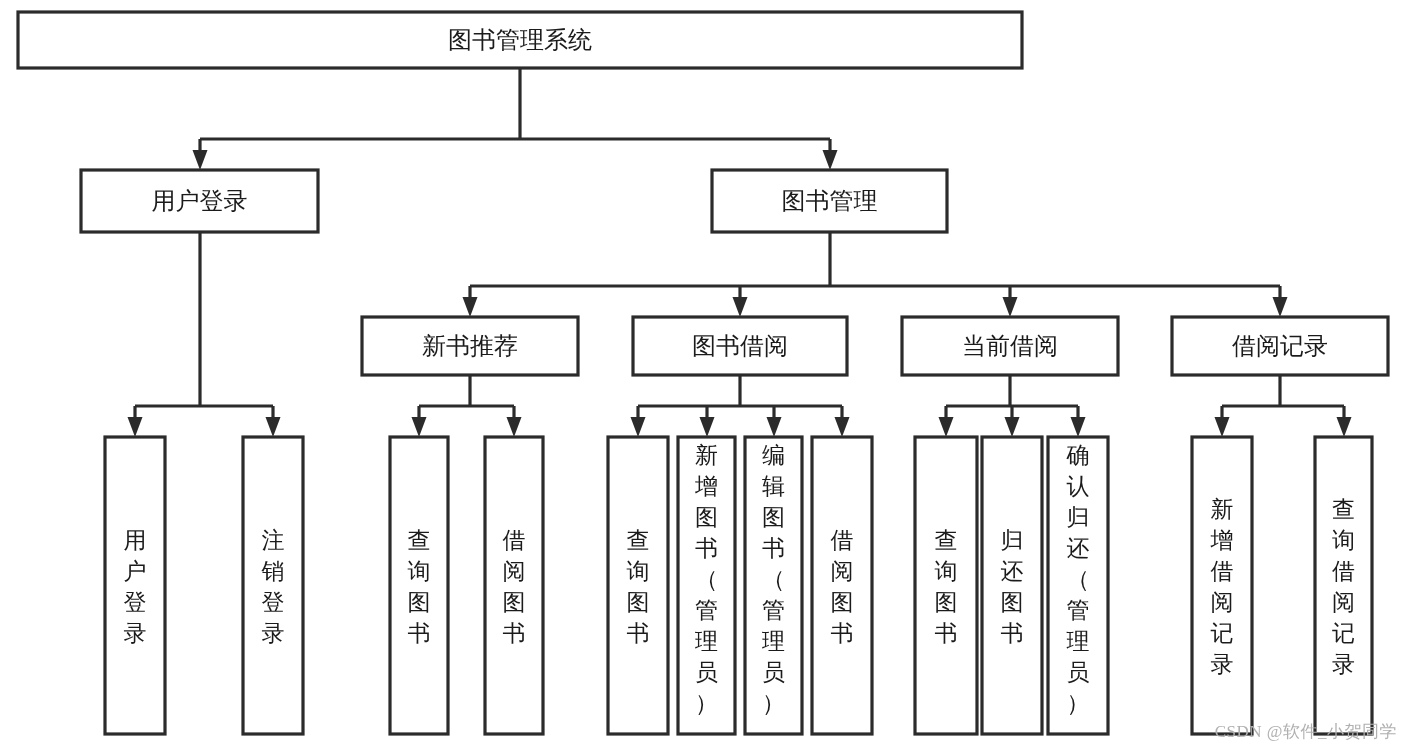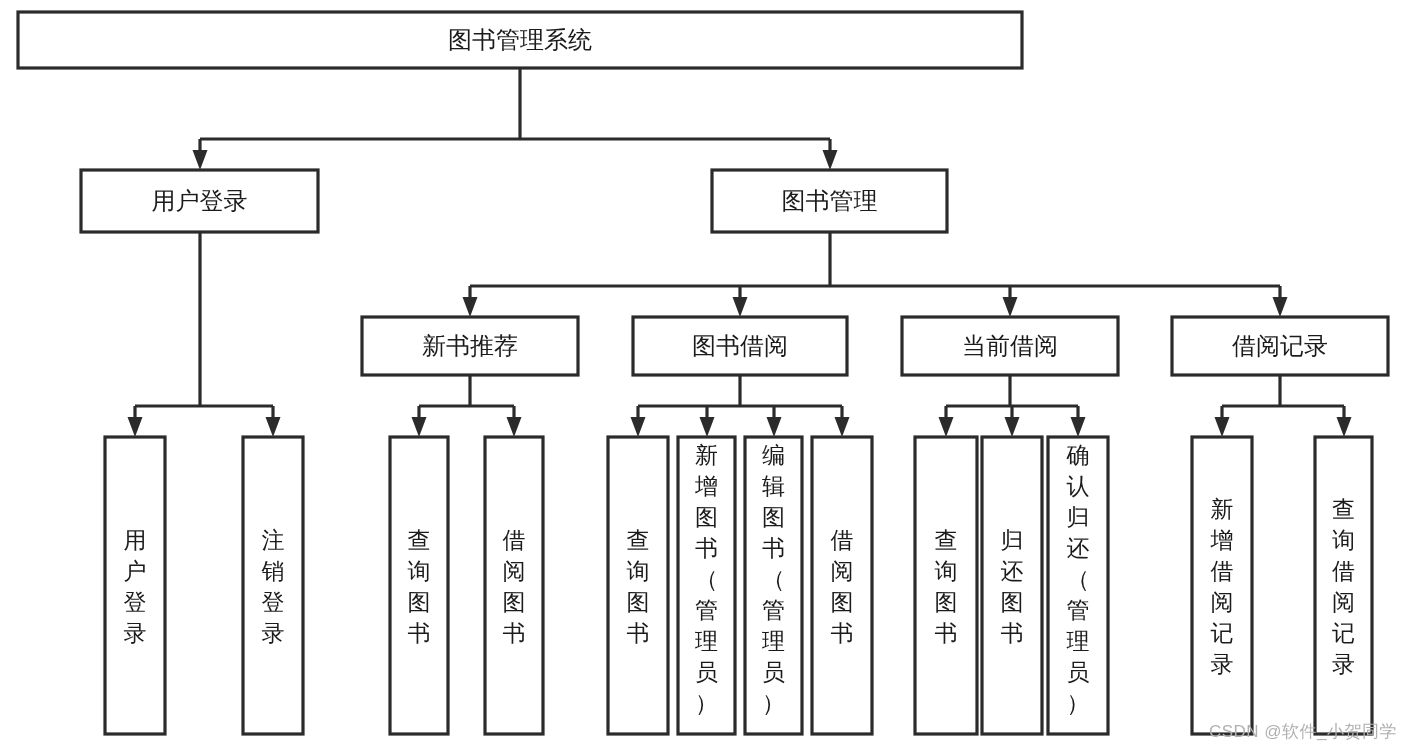--- a/index.html
+++ b/index.html
@@ -16,21 +16,21 @@
     dominant-baseline:middle;
   }
   .leaf-label{
     font-family:"DejaVu Sans","Liberation Sans",sans-serif;
     font-size:23px;fill:#1b1b1b;text-anchor:middle;
   }
   .link{stroke:#2b2b2b;stroke-width:3.2;fill:none;stroke-linecap:butt;}
   .arrowhead{fill:#2b2b2b;stroke:none;}
   .watermark{
     position:absolute;right:8px;bottom:4px;
-    font-family:Liberation Sans, sans-serif;
+    font-family:Liberation Serif, serif;
     font-size:17px;color:#b0b0b0;white-space:nowrap;
     letter-spacing:0.5px;pointer-events:none;
   }
 </style>
 </head>
 <body>
 
 <svg id="diagram" viewBox="0 0 1405 747">
   <g id="edge-layer">
       <path class="link" d="M 520 68 L 520 139"></path>

